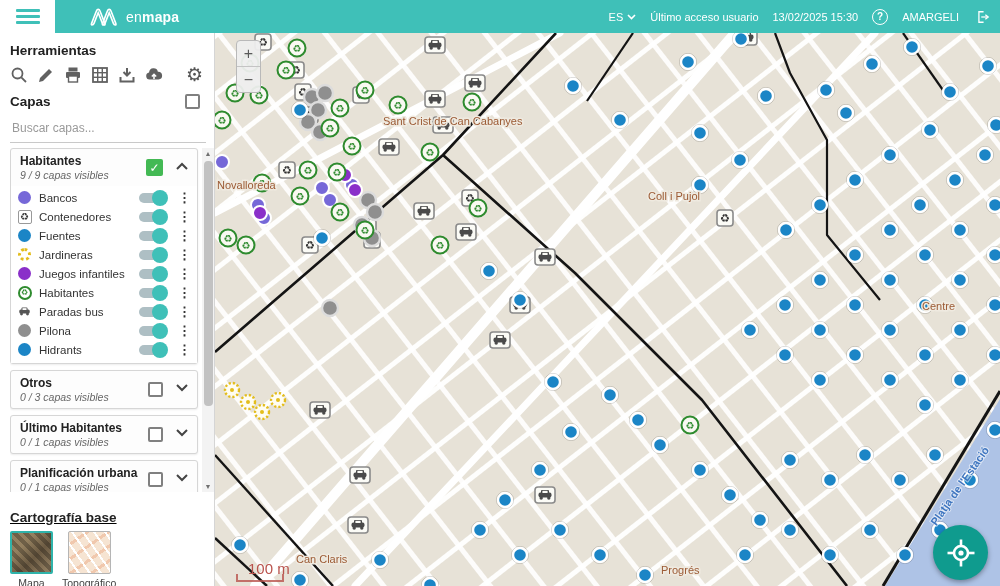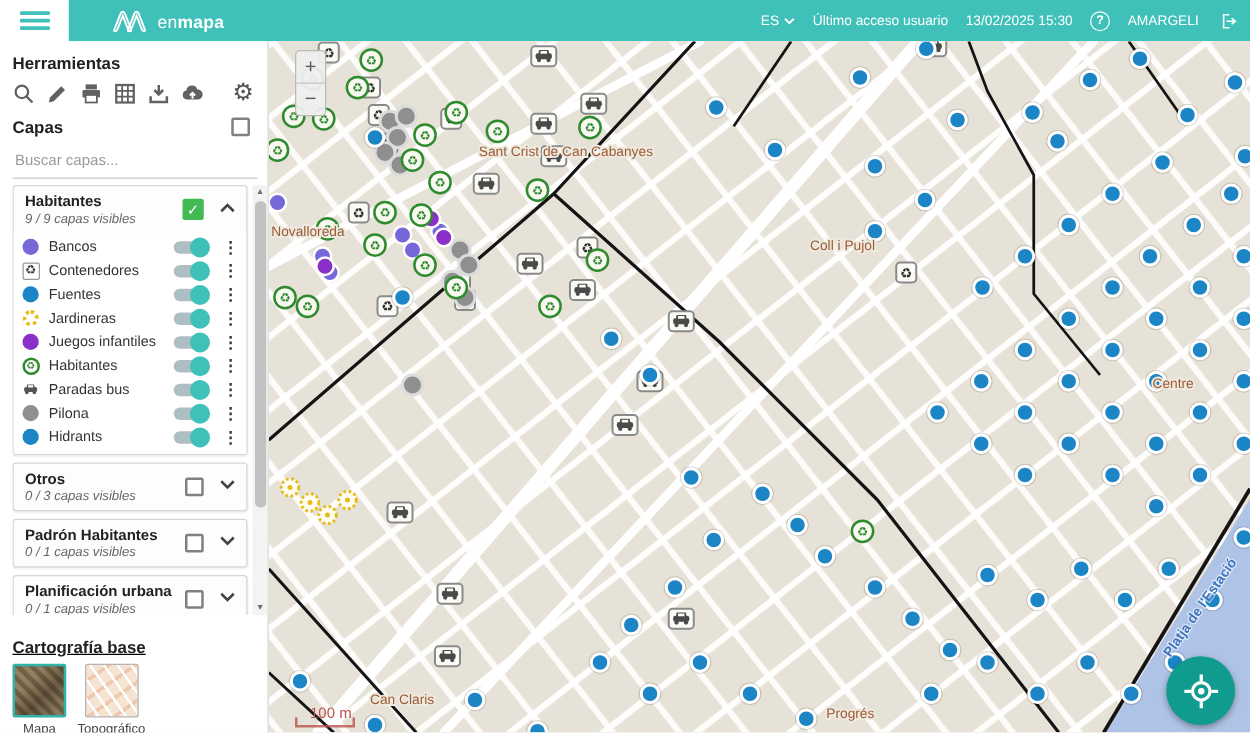--- a/index.html
+++ b/index.html
@@ -95,21 +95,21 @@
   .plabel { font-size:11px; fill:#9c5b35; paint-order:stroke; stroke:#efeae0; stroke-width:3px; }
   .wlabel { font-size:11px; fill:#3f76c0; font-weight:bold; paint-order:stroke; stroke:rgba(255,255,255,.55); stroke-width:2px; }
 
   .zoom-ctl { position:absolute; left:21px; top:7px; width:25px; background:rgba(238,238,238,.95);
     border:1px solid #b9b9b9; border-radius:4px; overflow:hidden; z-index:3; }
   .zoom-btn { width:100%; height:25px; display:flex; align-items:center; justify-content:center;
     color:#5a5a5a; font-size:16px; cursor:pointer; background:transparent; border:none; }
   .zoom-div { height:1px; background:#c4c4c4; }
 
   .scalebar { position:absolute; left:21px; bottom:4px; z-index:3; }
-  .scalebar .txt { display:block; font-size:12px; color:#b9524c; margin:0 0 -3px 12px; }
+  .scalebar .txt { display:block; font-size:15px; color:#b9524c; margin:0 0 -3px 12px; }
   .scalebar .bracket { width:48px; height:8px; border-left:2px solid rgba(185,82,76,.8);
     border-right:2px solid rgba(185,82,76,.8); border-bottom:2px solid rgba(185,82,76,.8); }
 
   .fab { position:absolute; right:12px; bottom:6px; width:55px; height:55px; border-radius:50%;
     background:#0f9b8e; box-shadow:0 2px 5px rgba(0,0,0,.35); display:flex; align-items:center;
     justify-content:center; cursor:pointer; z-index:3; }
 </style>
 </head>
 <body>
 
@@ -331,21 +331,21 @@
               <span class="chev">
                 <svg width="14" height="10" viewBox="0 0 14 10">
                   <polyline points="2,2 7,7 12,2" fill="none" stroke="#444" stroke-width="2"></polyline>
                 </svg>
               </span>
             </div>
           </div>
           <div class="group-card">
             <div class="group-head">
               <div class="group-titles">
-                <div class="group-name">Padrón Habitantes</div>
+                <div class="group-name">Último Habitantes</div>
                 <div class="group-count">0 / 1 capas visibles</div>
               </div>
               <span class="checkbox-empty"></span>
               <span class="chev">
                 <svg width="14" height="10" viewBox="0 0 14 10">
                   <polyline points="2,2 7,7 12,2" fill="none" stroke="#444" stroke-width="2"></polyline>
                 </svg>
               </span>
             </div>
           </div>

